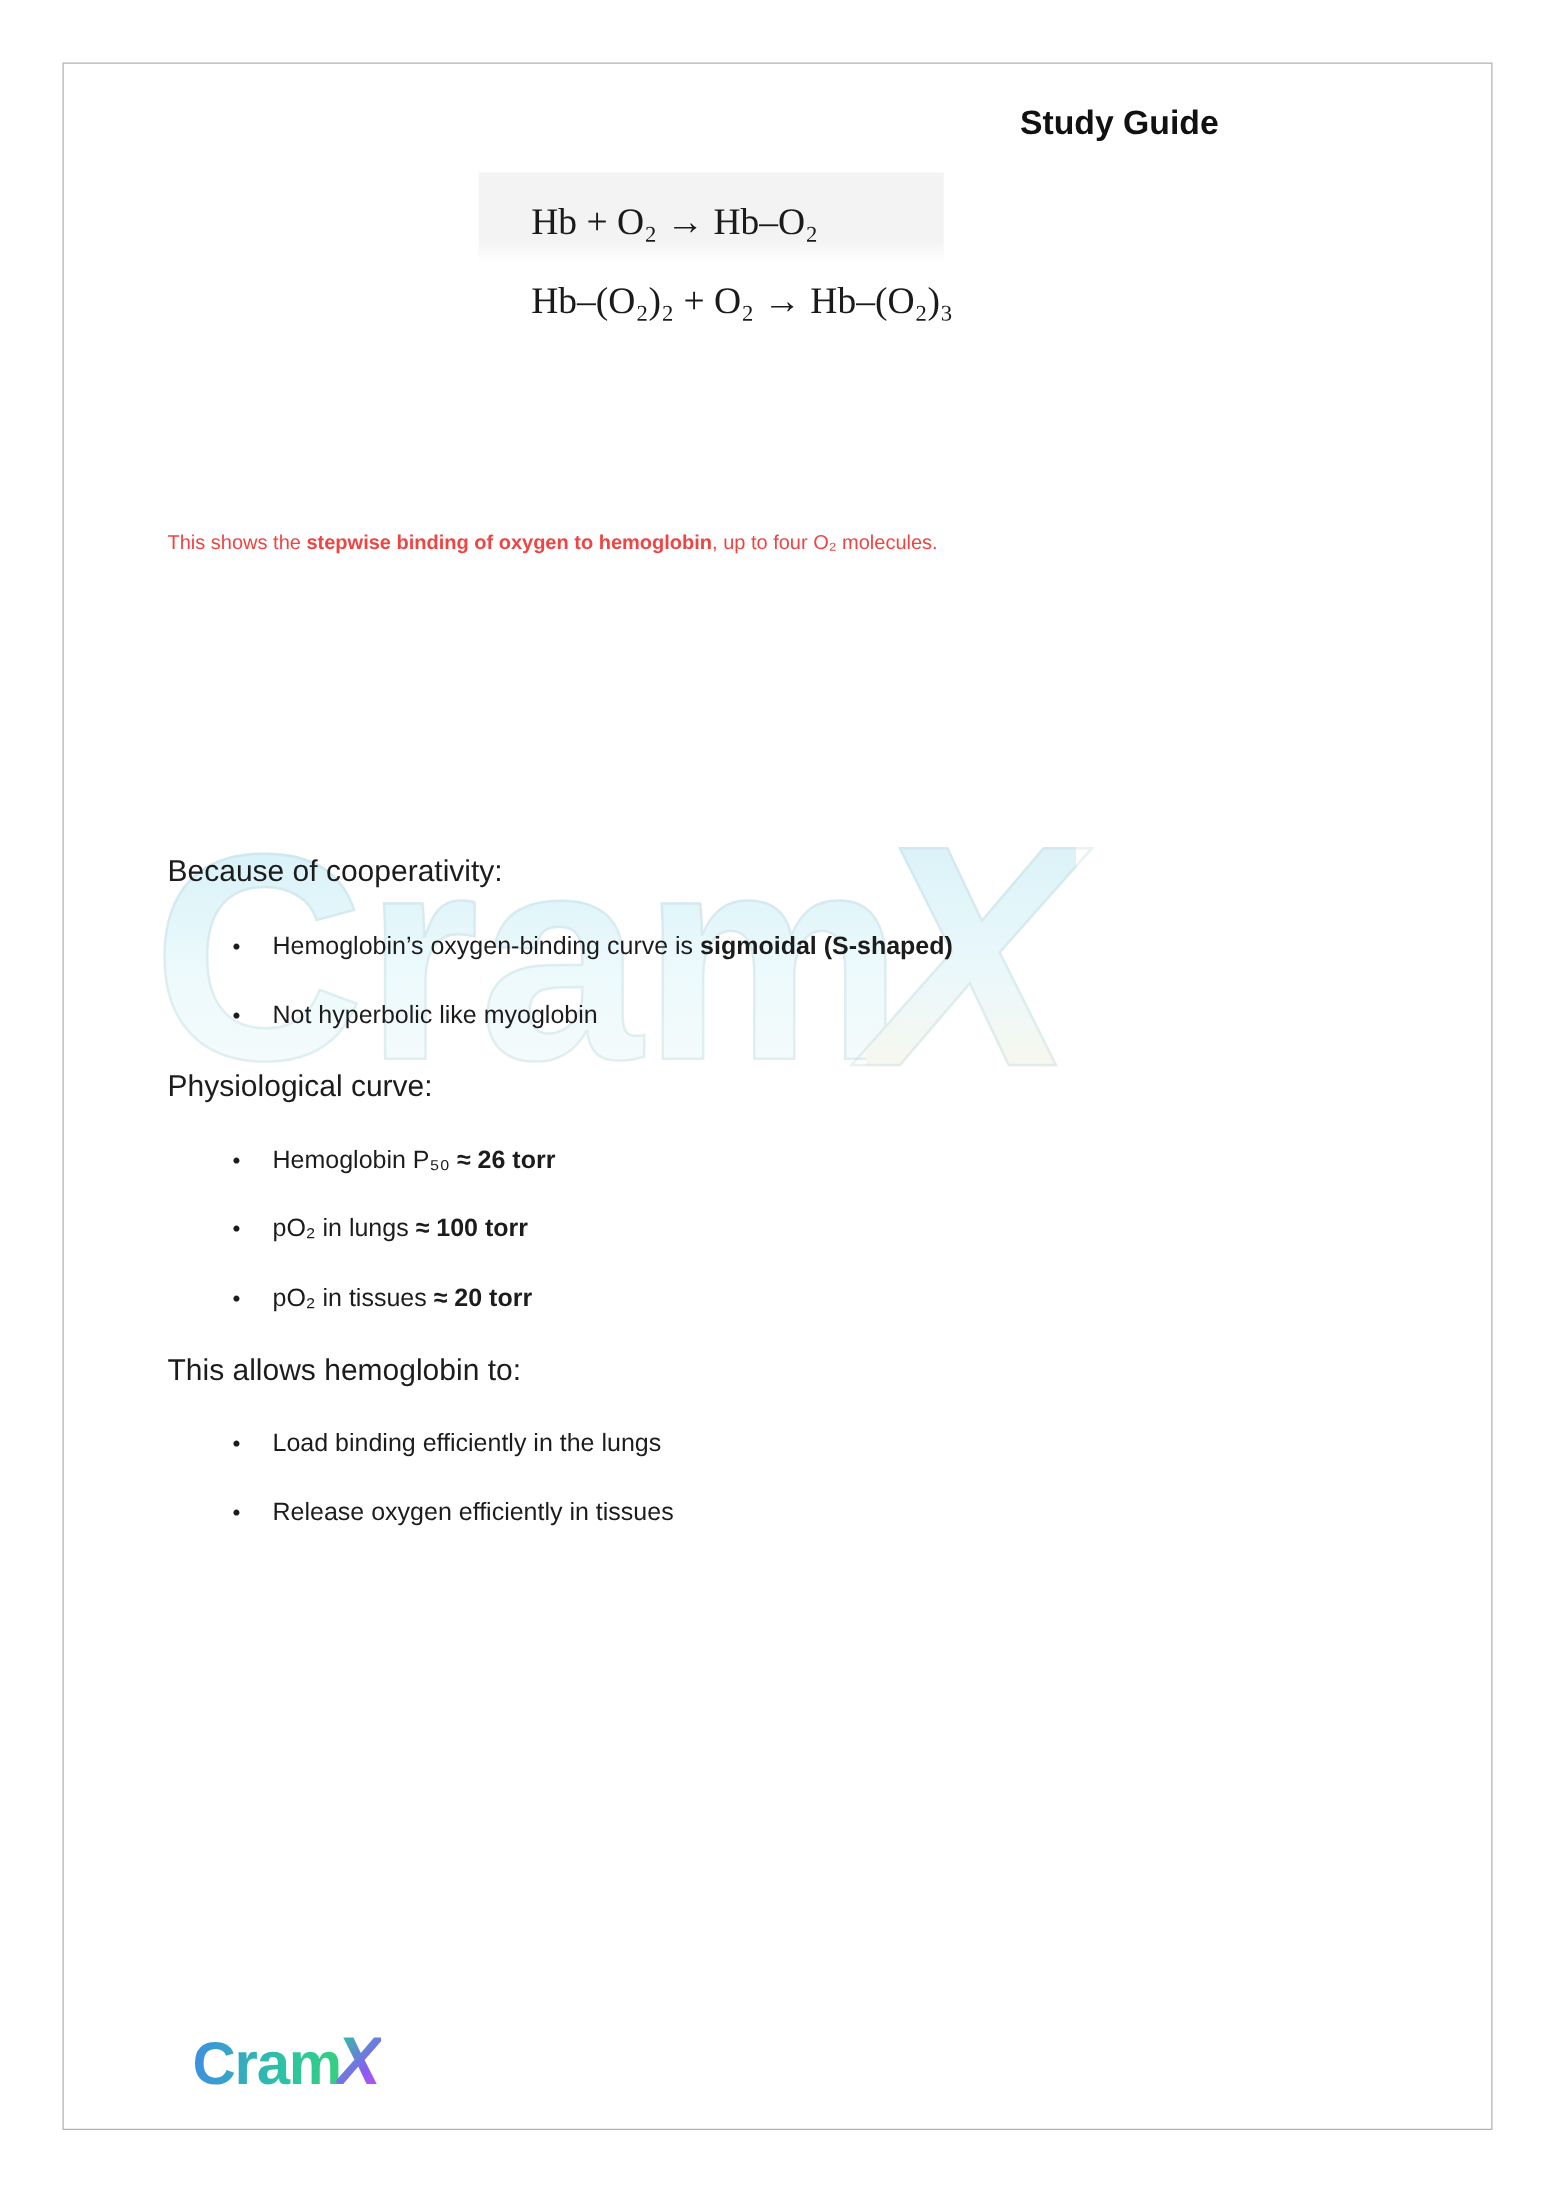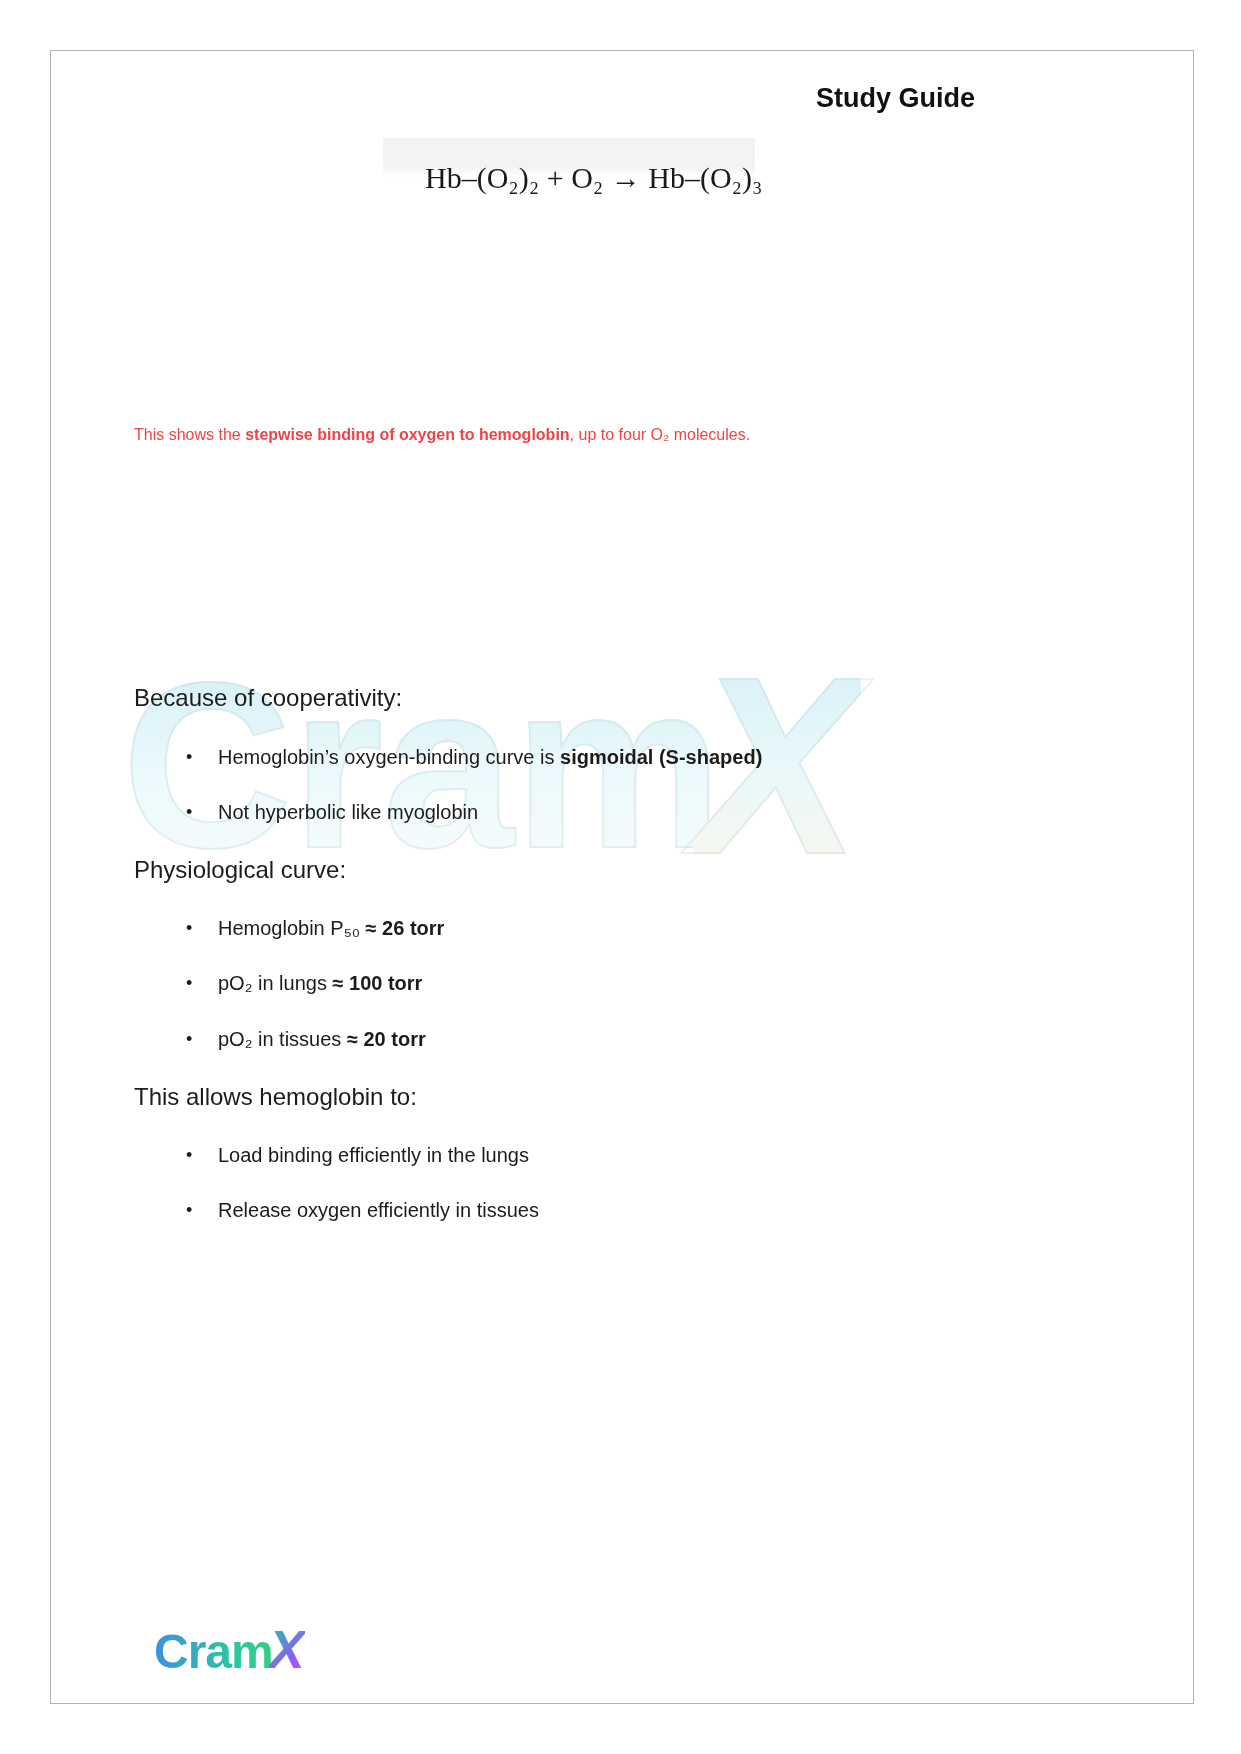--- a/index.html
+++ b/index.html
@@ -111,20 +111,21 @@
   <div class="watermark">
     <span class="wm-cram">Cram</span>
     <span class="wm-x">X</span>
   </div>
 
   <div class="content">
 
     <div class="doc-title">Study Guide</div>
 
     <div class="equations">
+      <div class="eq-line">Hb + O₂ → Hb–O₂</div>
       <div class="eq-line">Hb–(O₂)₂ + O₂ → Hb–(O₂)₃</div>
     </div>
 
     <div class="para p1"><span>This shows the </span><b>stepwise binding of oxygen to hemoglobin</b><span>, up to four O₂ molecules.</span></div>
 
 
 
     <div class="lead lead1">Because of cooperativity:</div>
 
     <div class="bullet-row b1">

